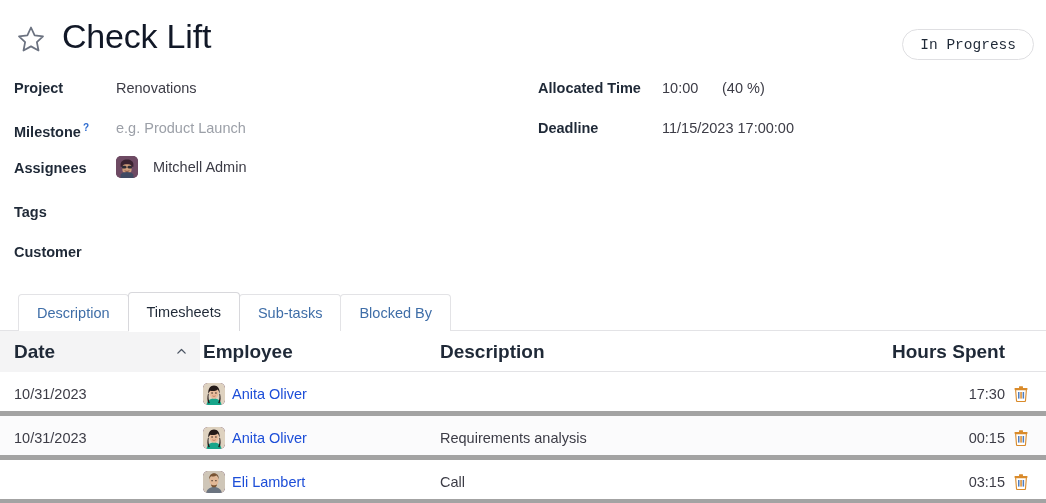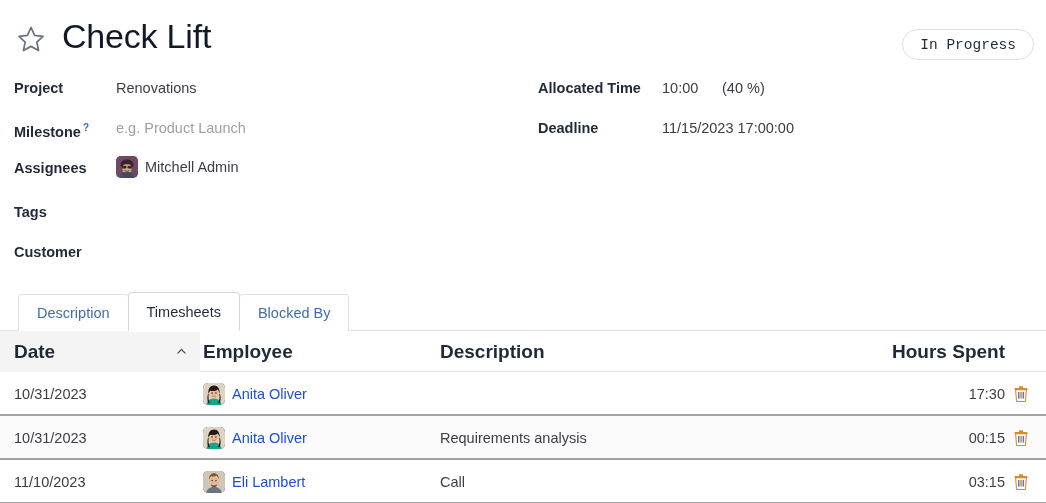--- a/index.html
+++ b/index.html
@@ -69,21 +69,21 @@
   .row-2 { top: 46px; }
   .row-3 { top: 86px; }
   .row-4 { top: 130px; }
   .row-5 { top: 170px; }
 
   .alloc-pct { position: absolute; left: 722px; color: #3c3c46; }
 
   
   .assignee {
     position: absolute; left: 116px; top: 84px;
-    display: flex; align-items: center; gap: 7px;
+    display: flex; align-items: center; gap: 15px;
     cursor: pointer;
   }
   .avatar {
     width: 22px; height: 22px; border-radius: 5px;
     flex: 0 0 auto; overflow: hidden; position: relative;
     background: #6b4763;
   }
   .avatar svg { display:block; width:100%; height:100%; }
   .assignee-name { font-size: 14.5px; color: #3c3c46; white-space: nowrap; }
 
@@ -141,21 +141,21 @@
   .th-desc     { left: 440px; }
   .th-hours    { left: 0; width: 1005px; justify-content: flex-end; }
   .sort-caret {
     position: absolute; left: 175px; top: 0; height: 41px;
     display: flex; align-items: center; color: #4b5563;
     cursor: pointer;
   }
 
   .trow {
     position: relative; height: 44px; width: 1046px;
-    border-bottom: 2px solid #a3a3a3;
+    border-bottom: 5px solid #a3a3a3;
     background: #ffffff;
   }
   .trow.shaded { background: #fbfbfc; }
   .cell {
     position: absolute; top: 0; height: 44px;
     display: flex; align-items: center;
     font-size: 14.5px; color: #3c3c46; white-space: nowrap;
   }
   .c-date     { left: 14px; }
   .c-employee { left: 203px; gap: 7px; }
@@ -224,20 +224,21 @@
     <div class="field-value alloc-pct row-1">(40 %)</div>
 
     <div class="field-label right-col-label row-2">Deadline</div>
     <div class="field-value right-col-value row-2 editable">11/15/2023 17:00:00</div>
   </div>
 
   <div class="tabs">
     <div class="tab-strip">
       <div class="tab">Description</div>
       <div class="tab active">Timesheets</div>
+      <div class="tab">Sub-tasks</div>
       <div class="tab">Blocked By</div>
     </div>
   </div>
 
   <div class="table">
 
     <div class="thead">
       <div class="th-sorted-bg"></div>
       <div class="th th-date">Date</div>
       <div class="sort-caret">
@@ -307,21 +308,20 @@
           <rect x="4" y="6" width="1.5" height="6.6" fill="#4f7ec0"></rect>
           <rect x="6.3" y="6" width="1.5" height="6.6" fill="#d98b2b"></rect>
           <rect x="8.6" y="6" width="1.5" height="6.6" fill="#4f7ec0"></rect>
           <rect x="0.5" y="2" width="13" height="1.8" rx="0.5" fill="#d98b2b"></rect>
           <rect x="5" y="0.3" width="4" height="1.7" rx="0.5" fill="#d98b2b"></rect>
         </svg>
       </div>
     </div>
 
     <div class="trow">
-      <div class="cell c-date">11/10/2023</div>
       <div class="cell c-employee">
         <span class="avatar">
           <svg viewBox="0 0 24 24" xmlns="http://www.w3.org/2000/svg">
             <rect width="24" height="24" rx="5" fill="#cfc6b8"></rect>
             <path d="M3.5 24c.4-4 3.9-6.6 8.5-6.6s8.1 2.6 8.5 6.6z" fill="#6b7480"></path>
             <ellipse cx="12" cy="10.6" rx="4.9" ry="6" fill="#e2b896"></ellipse>
             <path d="M6.6 9.2C6.6 4.8 8.9 2.4 12 2.4s5.4 2.4 5.4 6.8c-1-2.6-2-3.8-2.8-4.2-1.6 1.2-4.1 1.3-5.6.6-.9.6-1.7 2-2.4 3.6z" fill="#7a5433"></path>
             <circle cx="9.9" cy="10.5" r="0.8" fill="#3a2a22"></circle>
             <circle cx="14.1" cy="10.5" r="0.8" fill="#3a2a22"></circle>
             <path d="M8.8 14.4c1 1.6 5.4 1.6 6.4 0 .2 2.1-1.3 3.4-3.2 3.4s-3.4-1.3-3.2-3.4z" fill="#7a5433"></path>

